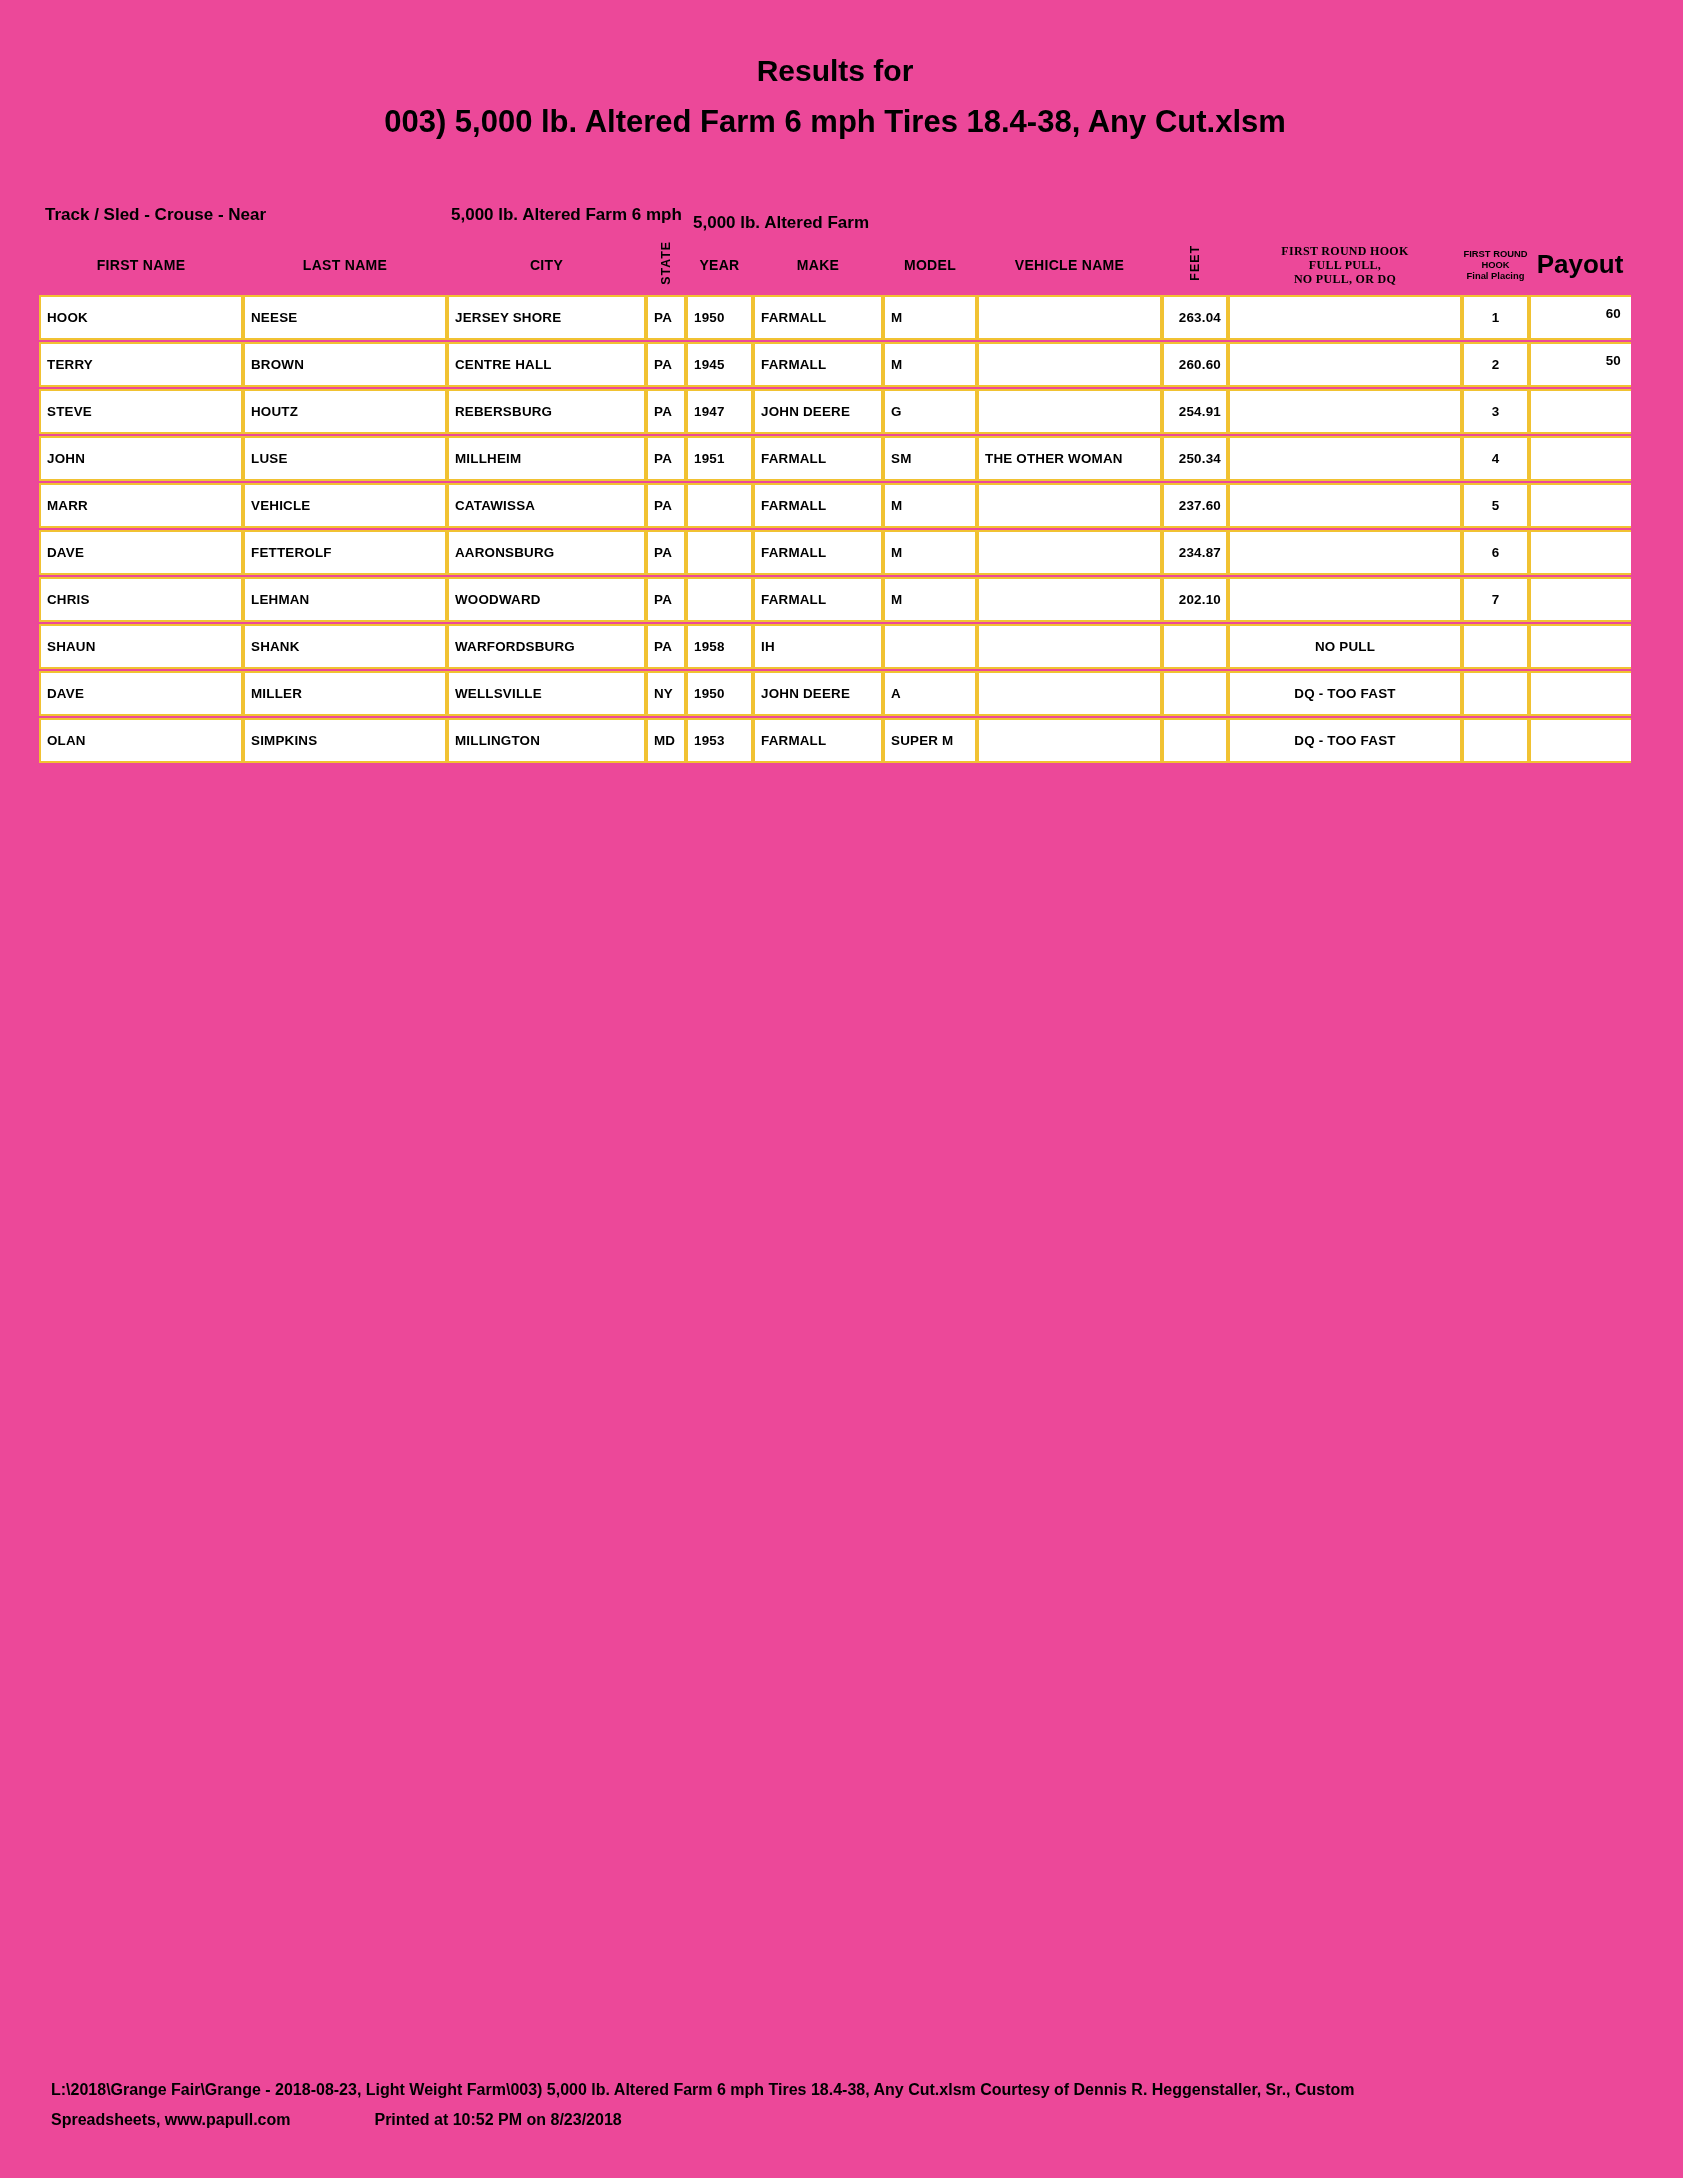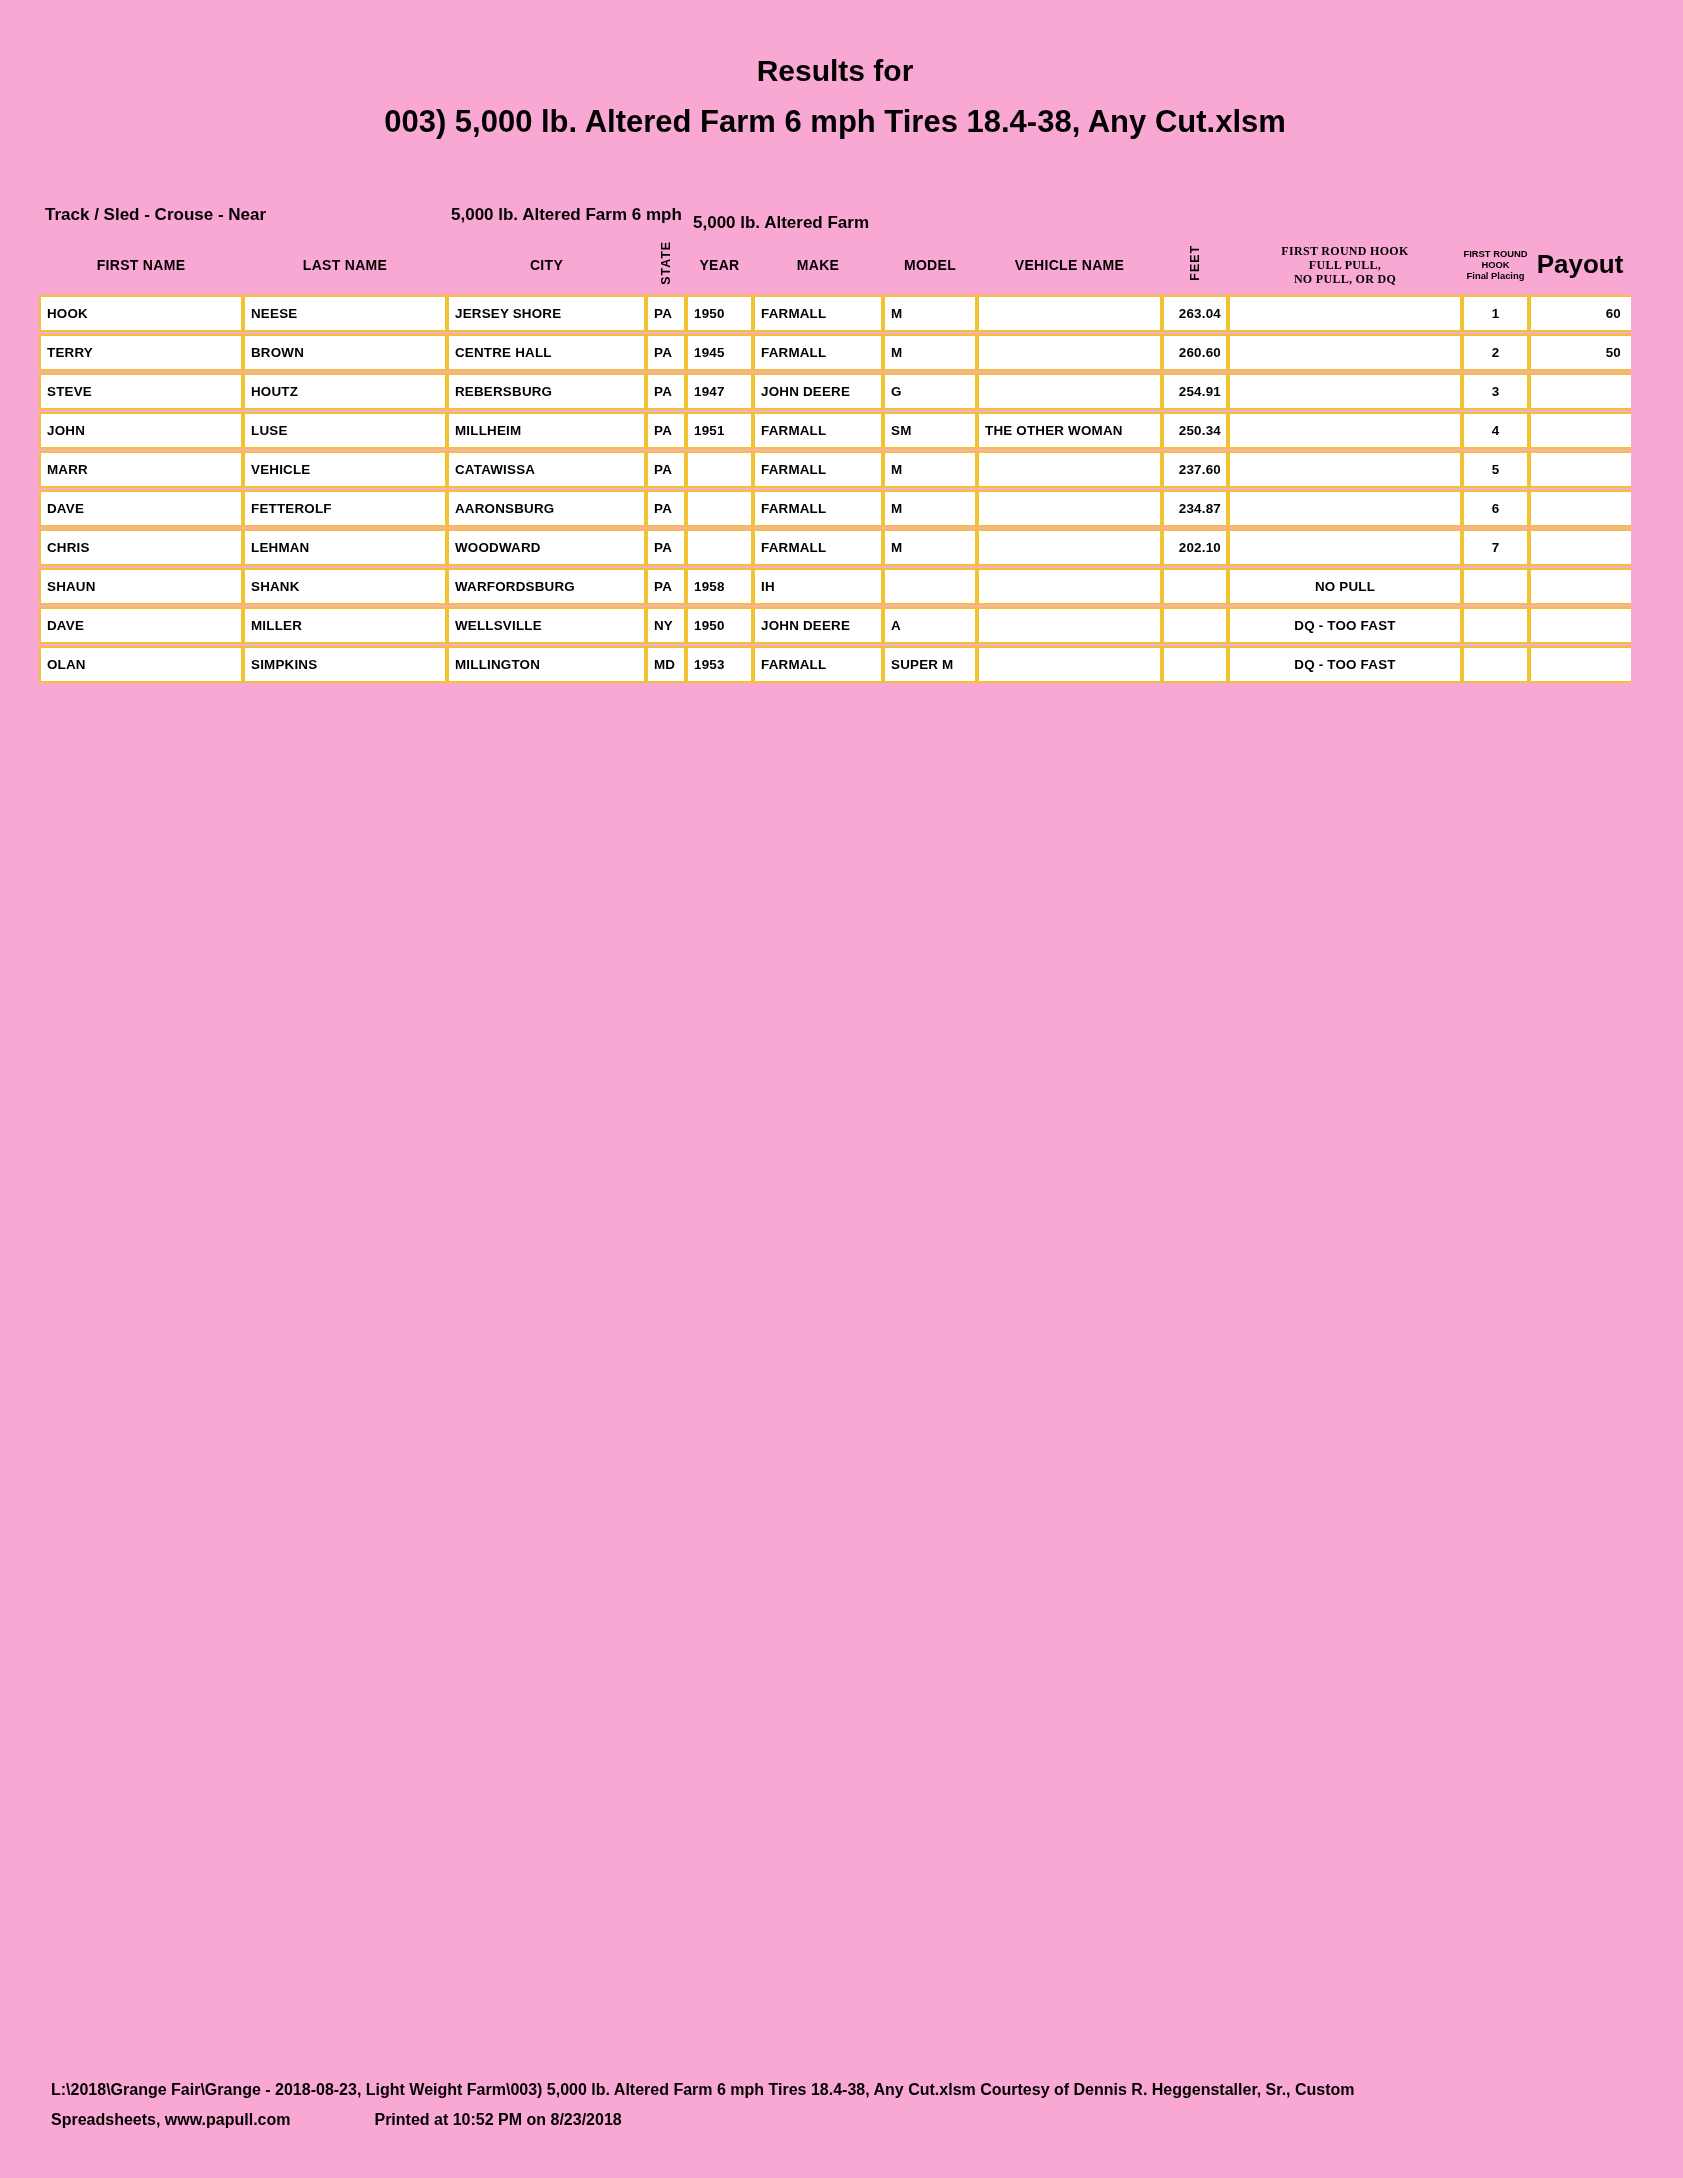--- a/index.html
+++ b/index.html
@@ -1,19 +1,19 @@
 <!DOCTYPE html>
 <html><head>
 <meta charset="utf-8">
 <style>
   html,body{margin:0;padding:0;background:#fff;}
   .page{
     position:relative;
     width:1683px;height:2178px;
-    background:#f9a8d4;
+    background:#ec4899;
     font-family:"Liberation Sans", sans-serif;
     font-weight:bold;
     color:#000;
     overflow:hidden;
   }
   
   .title-wrap{position:absolute;left:39px;top:54px;width:1592px;text-align:center;}
   .title-line1{font-size:30px;line-height:34px;}
   .title-line2{font-size:31px;line-height:36px;margin-top:16px;white-space:nowrap;}
   
@@ -56,21 +56,21 @@
     font-size:12.4px;
     letter-spacing:1px;
     margin:0 auto;
   }
   th.hook-header{font-size:12px;line-height:14px;font-family:Liberation Serif, serif;}
   th.placing-header{font-size:9.4px;line-height:11px;letter-spacing:0;}
   th.payout-header{font-size:26px;letter-spacing:0;}
   td.col-feet{text-align:right;padding:0 5px 0 0;}
   td.col-hook{text-align:center;padding:0;}
   td.col-placing{text-align:center;padding:0;}
-  td.col-payout{text-align:right;padding:0 10px 0 0;border-right:0;}
+  td.col-payout{text-align:right;padding:0 10px 8px 0;border-right:0;}
   
   .footer{position:absolute;left:51px;top:2075px;width:1604px;font-size:16px;line-height:30px;}
   .footer .line2-right{margin-left:84px;}
 </style>
 </head>
 <body>
 
 <div class="page">
 
   <div class="title-wrap">

